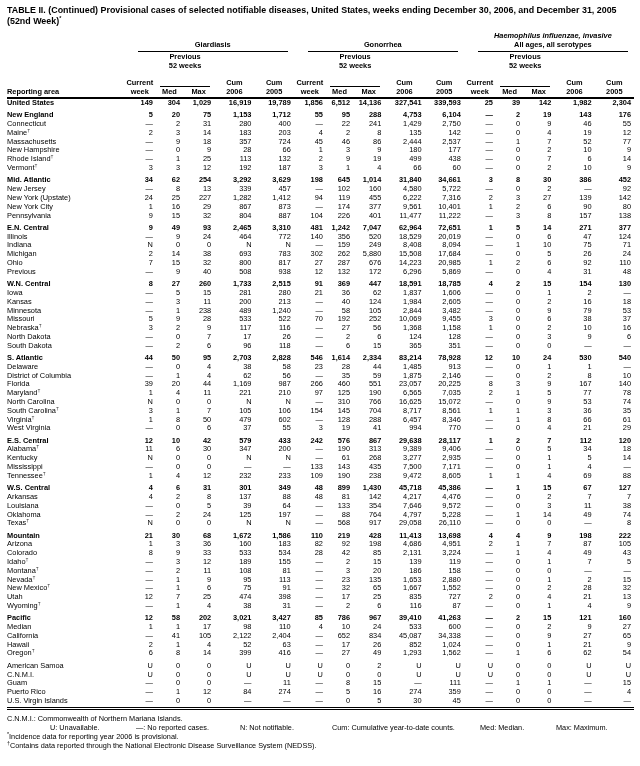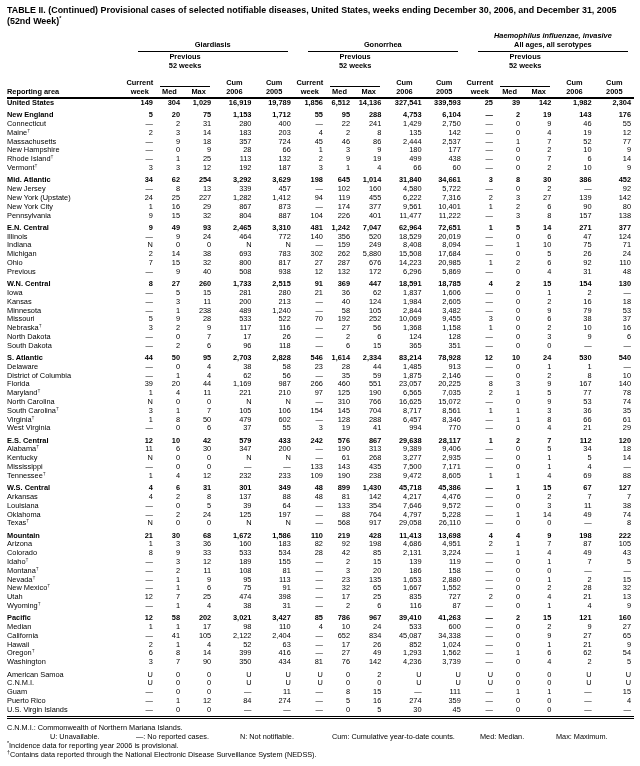--- a/index.html
+++ b/index.html
@@ -1226,38 +1226,20 @@
           <td class="num">27</td>
           <td class="num">49</td>
           <td class="num">1,293</td>
           <td class="num">1,562</td>
           <td class="num">—</td>
           <td class="num">1</td>
           <td class="num">6</td>
           <td class="num">62</td>
           <td class="num">54</td>
         </tr>
-        <tr>
-          <td class="area">Washington</td>
-          <td class="num">3</td>
-          <td class="num">7</td>
-          <td class="num">90</td>
-          <td class="num">350</td>
-          <td class="num">434</td>
-          <td class="num">81</td>
-          <td class="num">76</td>
-          <td class="num">142</td>
-          <td class="num">4,236</td>
-          <td class="num">3,739</td>
-          <td class="num">—</td>
-          <td class="num">0</td>
-          <td class="num">4</td>
-          <td class="num">2</td>
-          <td class="num">5</td>
-        </tr>
         <tr class="sp">
           <td colspan="16"></td>
         </tr>
         <tr>
           <td class="area">American Samoa</td>
           <td class="num">U</td>
           <td class="num">0</td>
           <td class="num">0</td>
           <td class="num">U</td>
           <td class="num">U</td>

